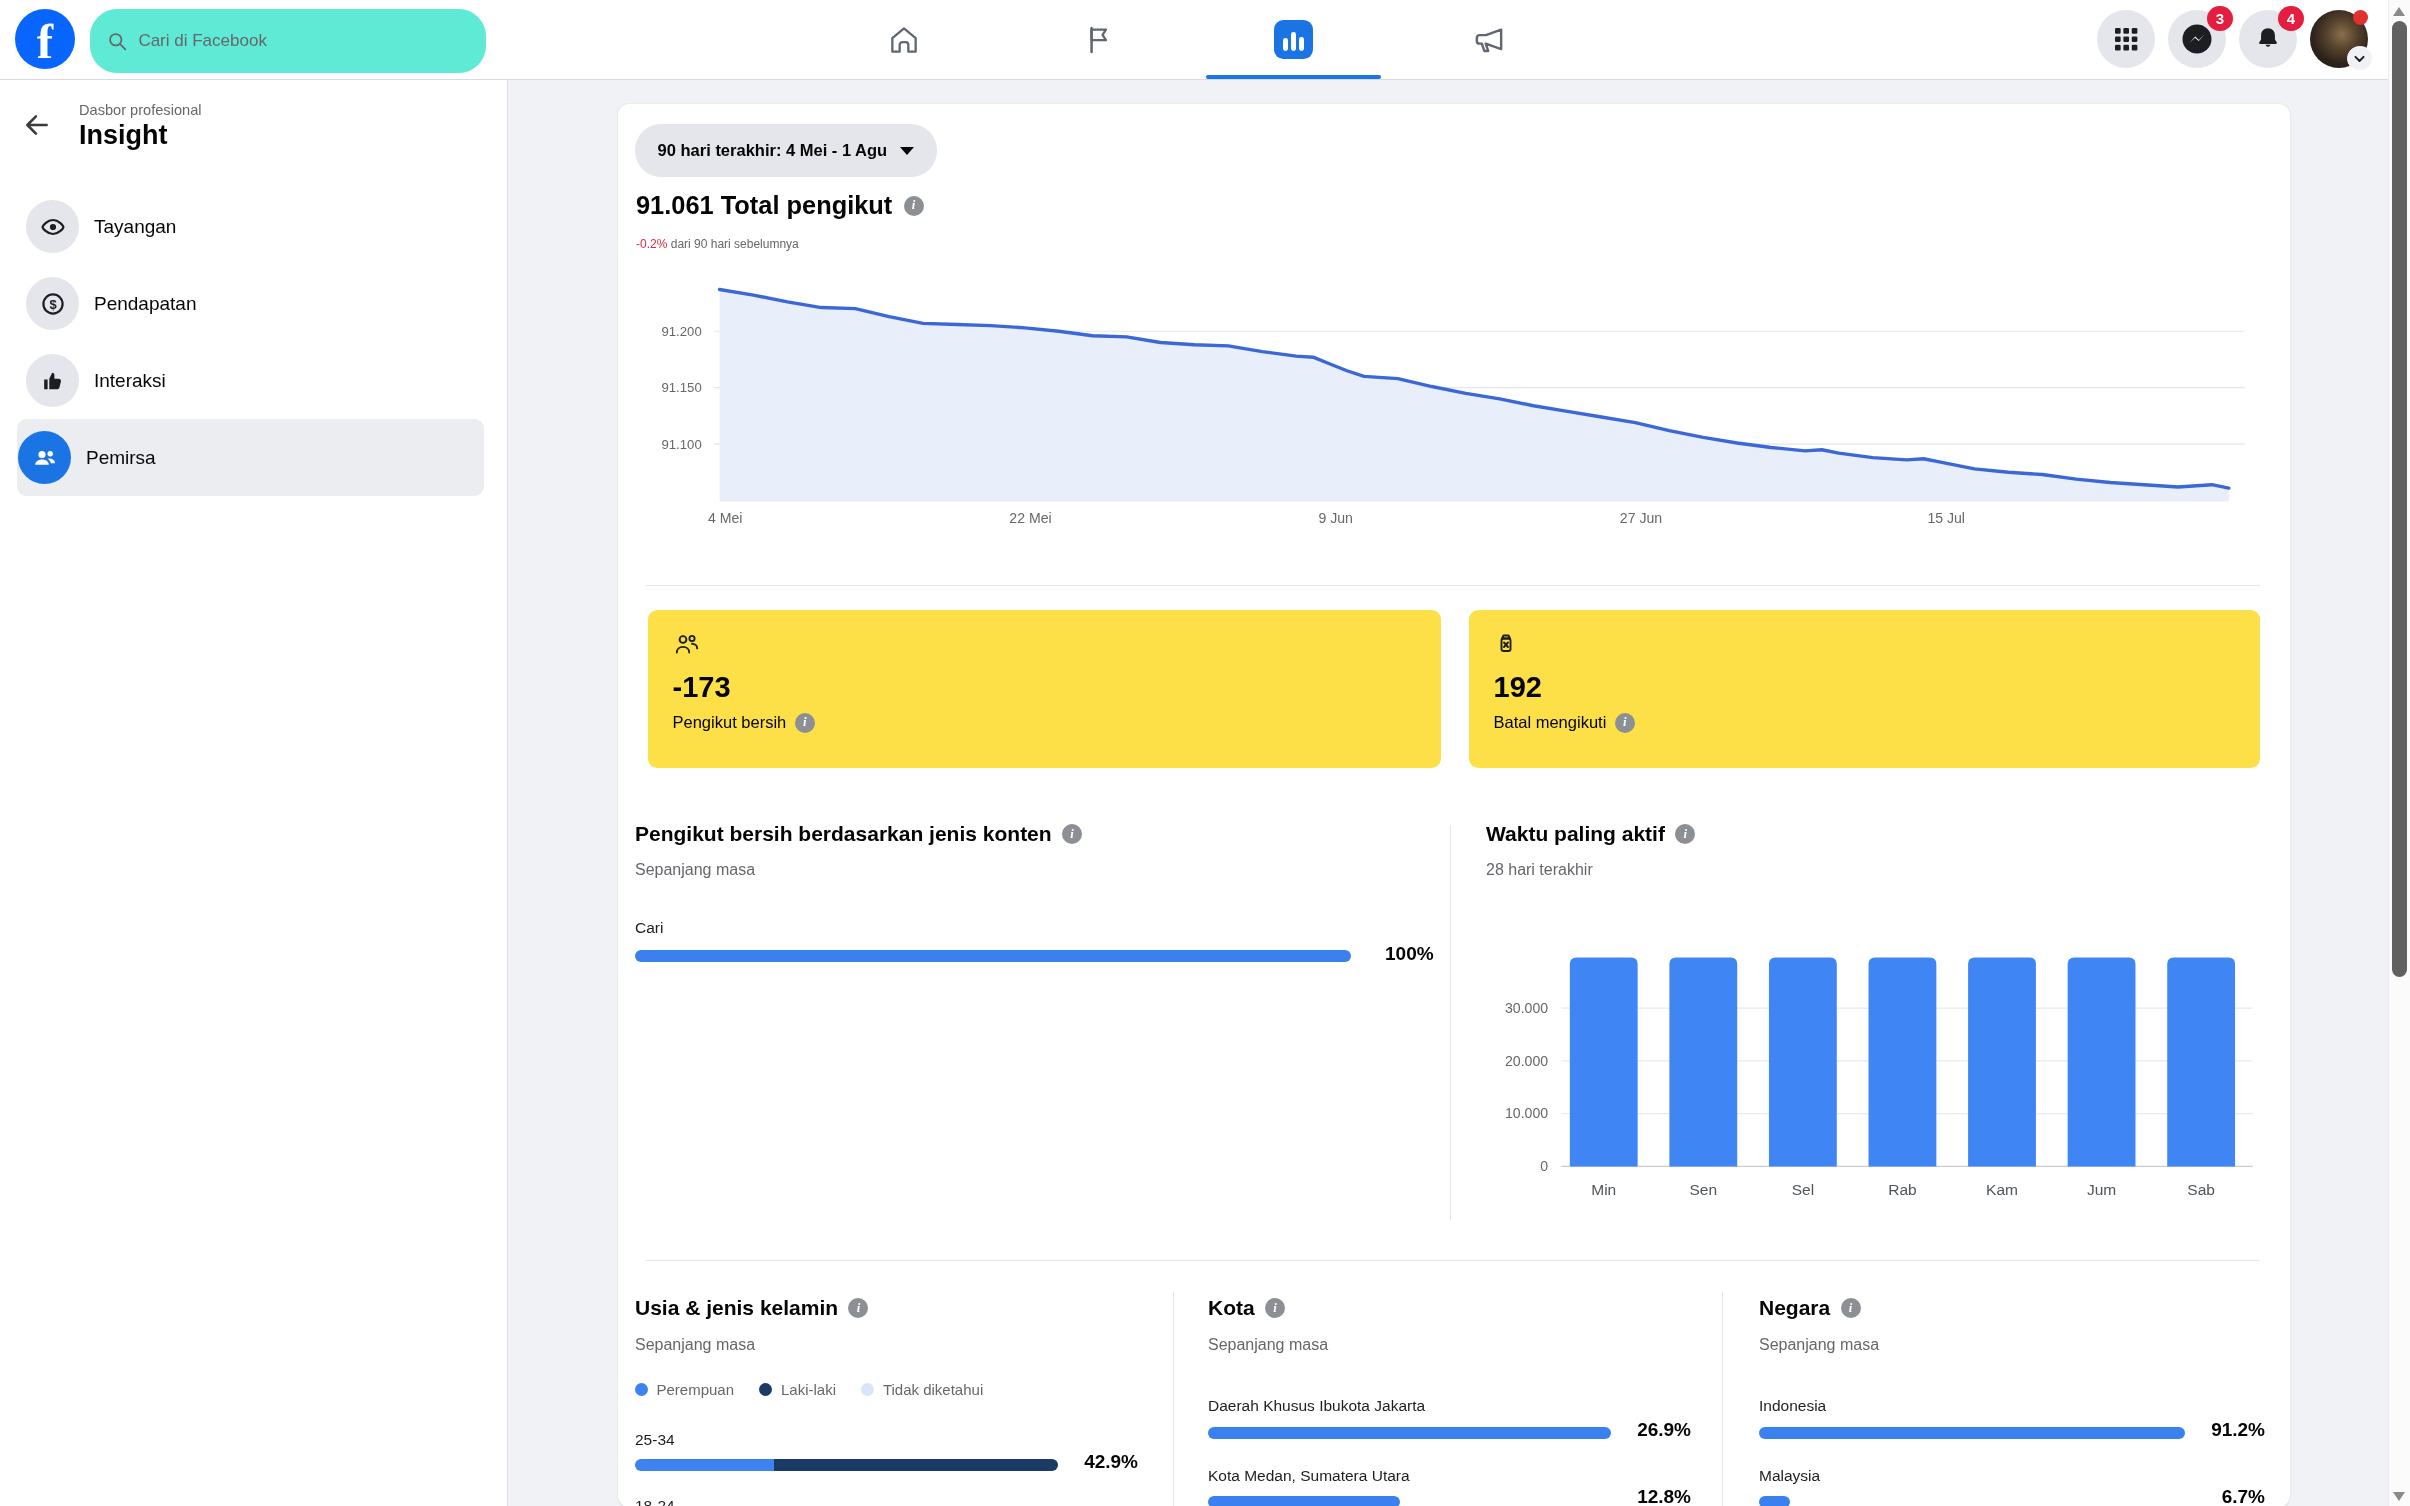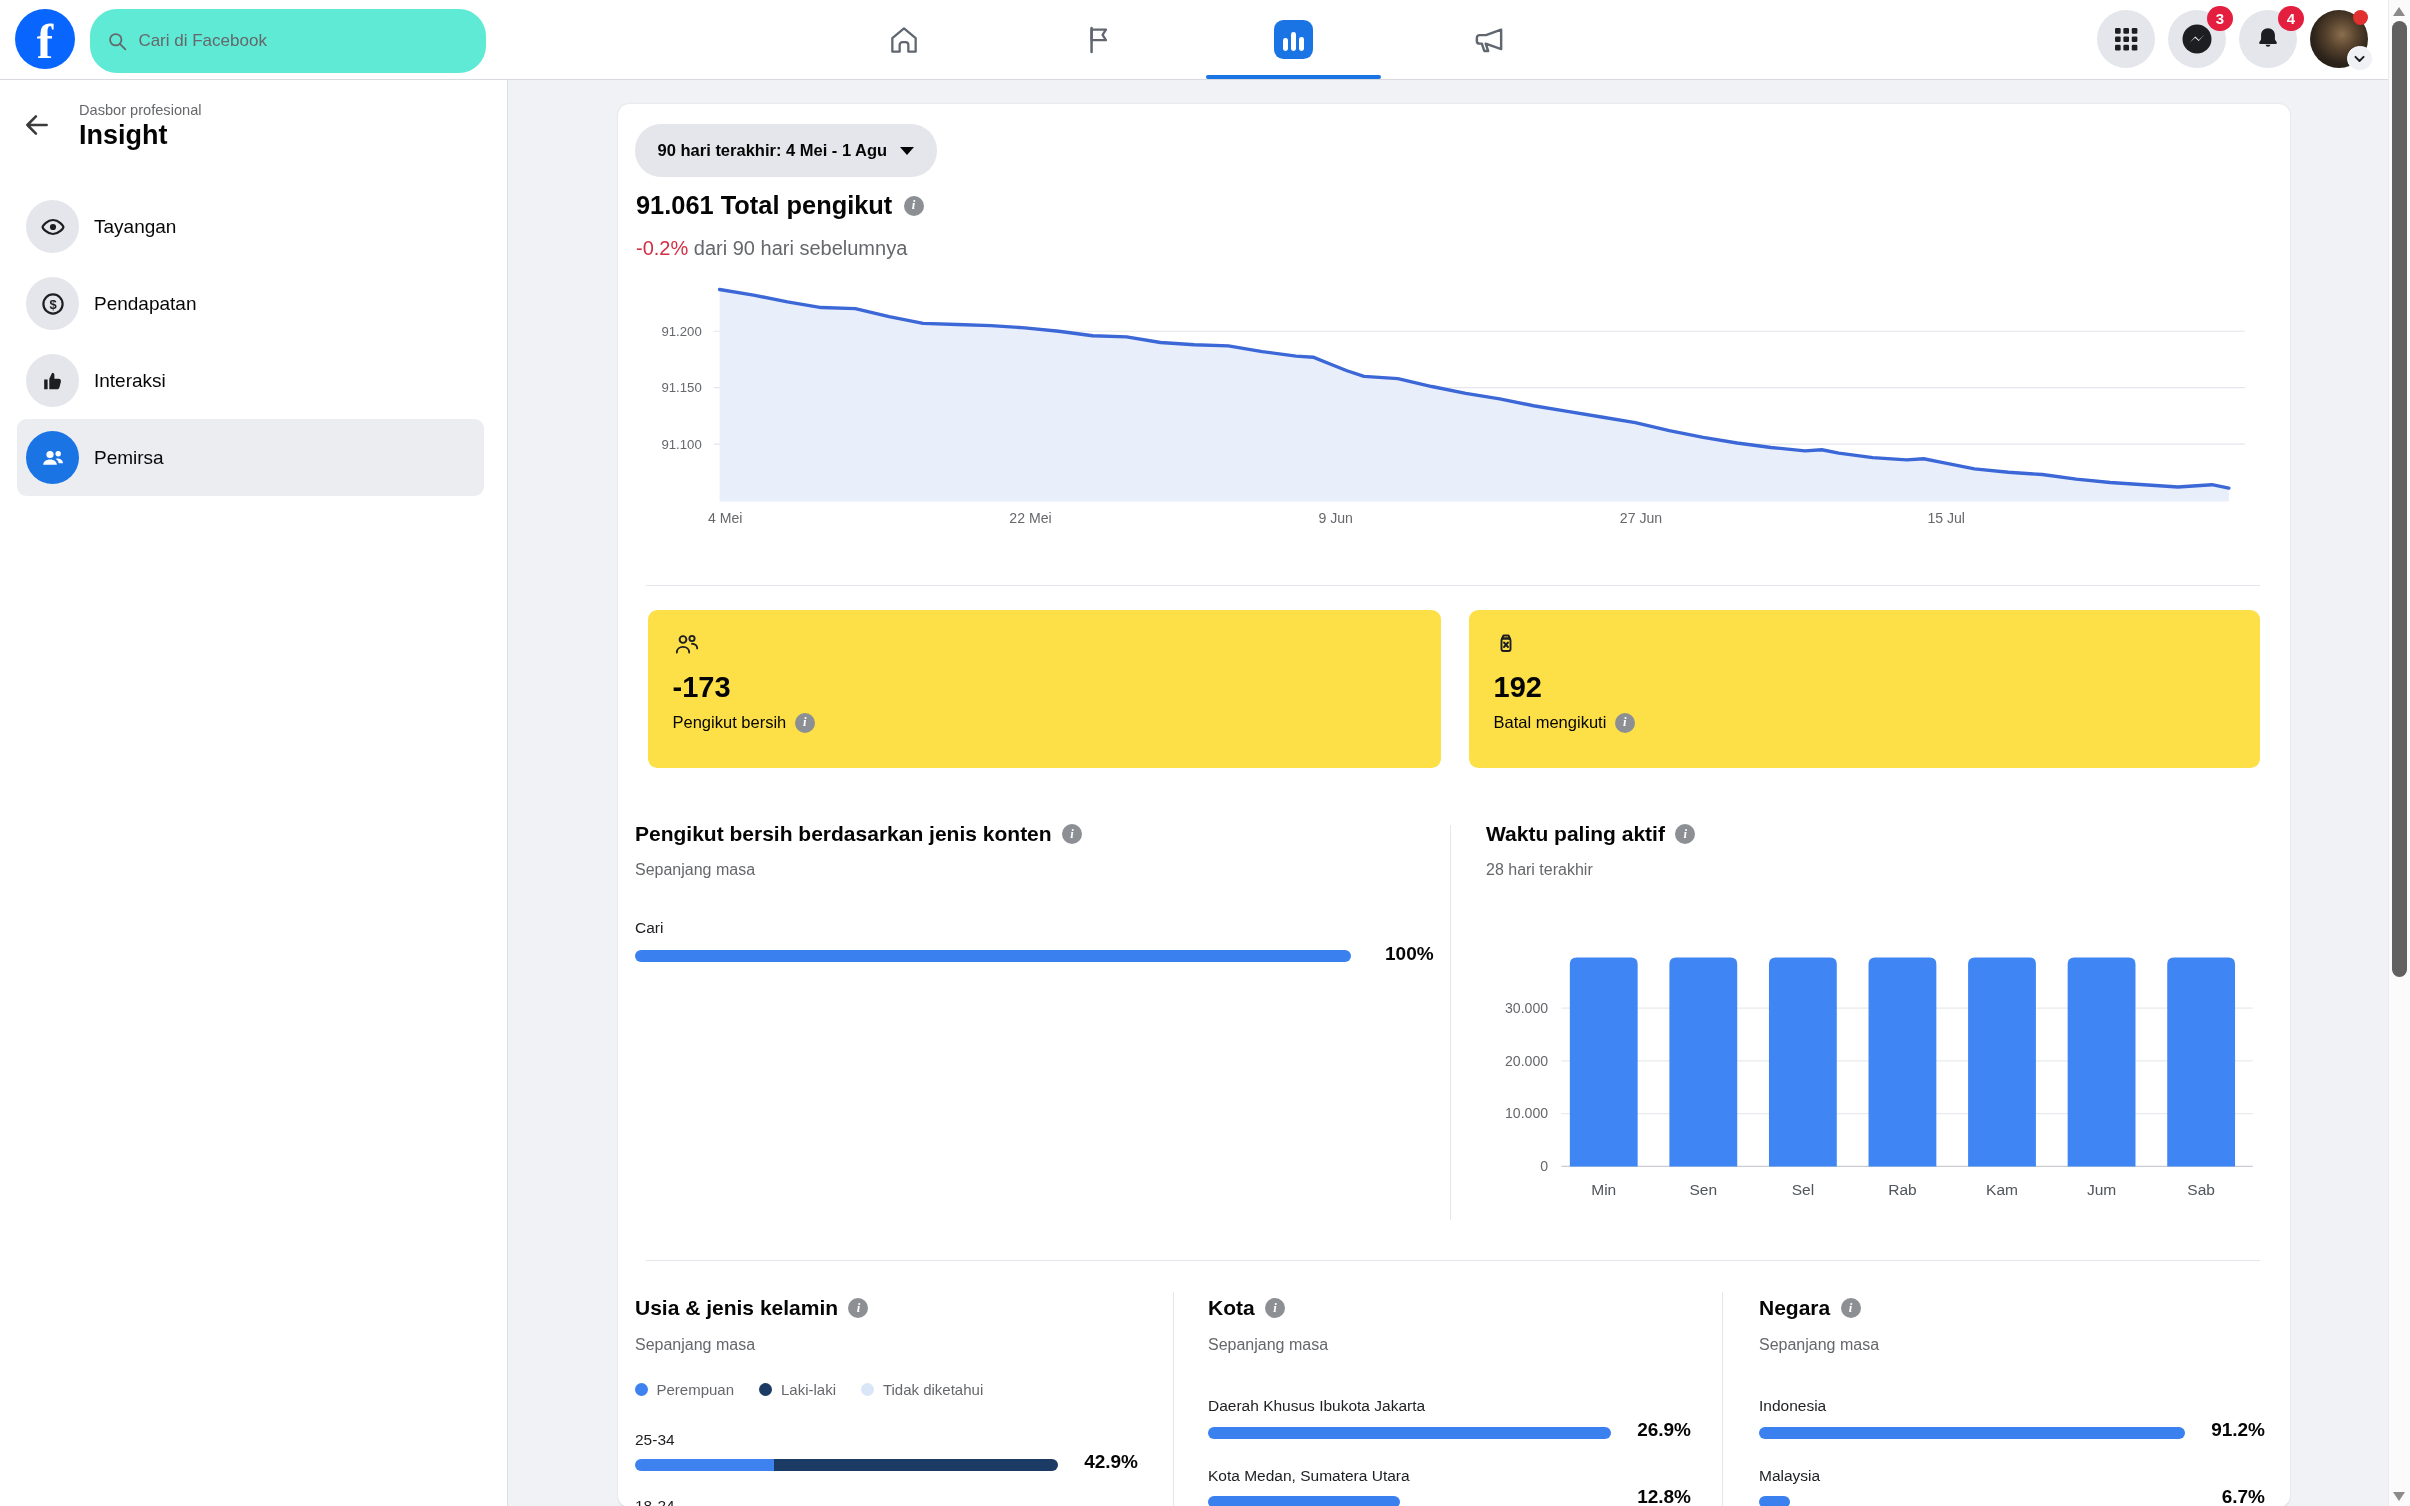--- a/index.html
+++ b/index.html
@@ -46,34 +46,34 @@
 
   
   .sidebar{position:absolute;left:0;top:79px;width:508px;height:1428px;background:#fff;
            border-right:0.9px solid #dcdfe4;box-sizing:border-box;z-index:10;}
   .side-back{position:absolute;left:21px;top:30px;width:32px;height:32px;display:flex;align-items:center;
              justify-content:center;cursor:pointer;border-radius:50%;}
   .side-eyebrow{position:absolute;left:79px;top:22.6px;font-size:14.6px;color:#65676b;}
   .side-title{position:absolute;left:79px;top:41px;font-size:27px;font-weight:700;}
   .side-nav{position:absolute;left:0;top:109px;width:508px;list-style:none;margin:0;padding:0;}
   .side-nav li{height:77px;display:flex;align-items:center;padding-left:26px;gap:15px;cursor:pointer;box-sizing:border-box;}
-  .side-nav li.sel{background:#ebedf0;border-radius:9.4px;margin:0 24px 0 17px;padding-left:9px;}
+  .side-nav li.sel{background:#ebedf0;border-radius:9.4px;margin:0 24px 0 17px;padding-left:1px;}
   .nav-circle{width:53px;height:53px;border-radius:50%;background:#e4e6eb;display:flex;align-items:center;
               justify-content:center;flex:0 0 auto;}
   .nav-circle.blue{background:#1b74e4;}
   .side-nav .lbl{font-size:19px;font-weight:500;color:#080809;}
 
   
   .card{position:absolute;left:618px;top:104px;width:1672px;height:1403px;background:#fff;
         border-radius:11.3px;box-shadow:0 0.9px 1.9px rgba(0,0,0,.12);overflow:hidden;z-index:5;}
   .range-pill{position:absolute;left:17px;top:20px;height:53px;padding:0 22.6px;border-radius:26px;background:#e4e6eb;
               display:flex;align-items:center;gap:13px;font-size:16.5px;font-weight:600;cursor:pointer;}
   .caret{width:0;height:0;border-left:7.5px solid transparent;border-right:7.5px solid transparent;border-top:8.5px solid #050505;}
   .followers-title{position:absolute;left:18px;top:87px;font-size:25.4px;font-weight:700;display:flex;align-items:center;gap:11.3px;}
-  .delta-line{position:absolute;left:18px;top:133px;font-size:20px;color:#65676b;}
+  .delta-line{position:absolute;left:18px;top:133px;font-size:12px;color:#65676b;}
   .delta-line .neg{color:#d22f44;}
   .info{width:20px;height:20px;border-radius:50%;background:#8c8f94;color:#fff;font-size:12.7px;font-weight:700;
         display:inline-flex;align-items:center;justify-content:center;flex:0 0 auto;cursor:pointer;
         font-family:"Liberation Serif",serif;font-style:italic;}
   #line-chart{position:absolute;left:0;top:168px;}
   .hdiv{position:absolute;background:#e4e6eb;height:0.9px;}
   .vdiv{position:absolute;background:#e4e6eb;width:0.9px;}
 
   .stat-card{position:absolute;top:506px;height:158px;background:#fde047;border-radius:9.4px;
              padding:21px 24.5px;box-sizing:border-box;}

